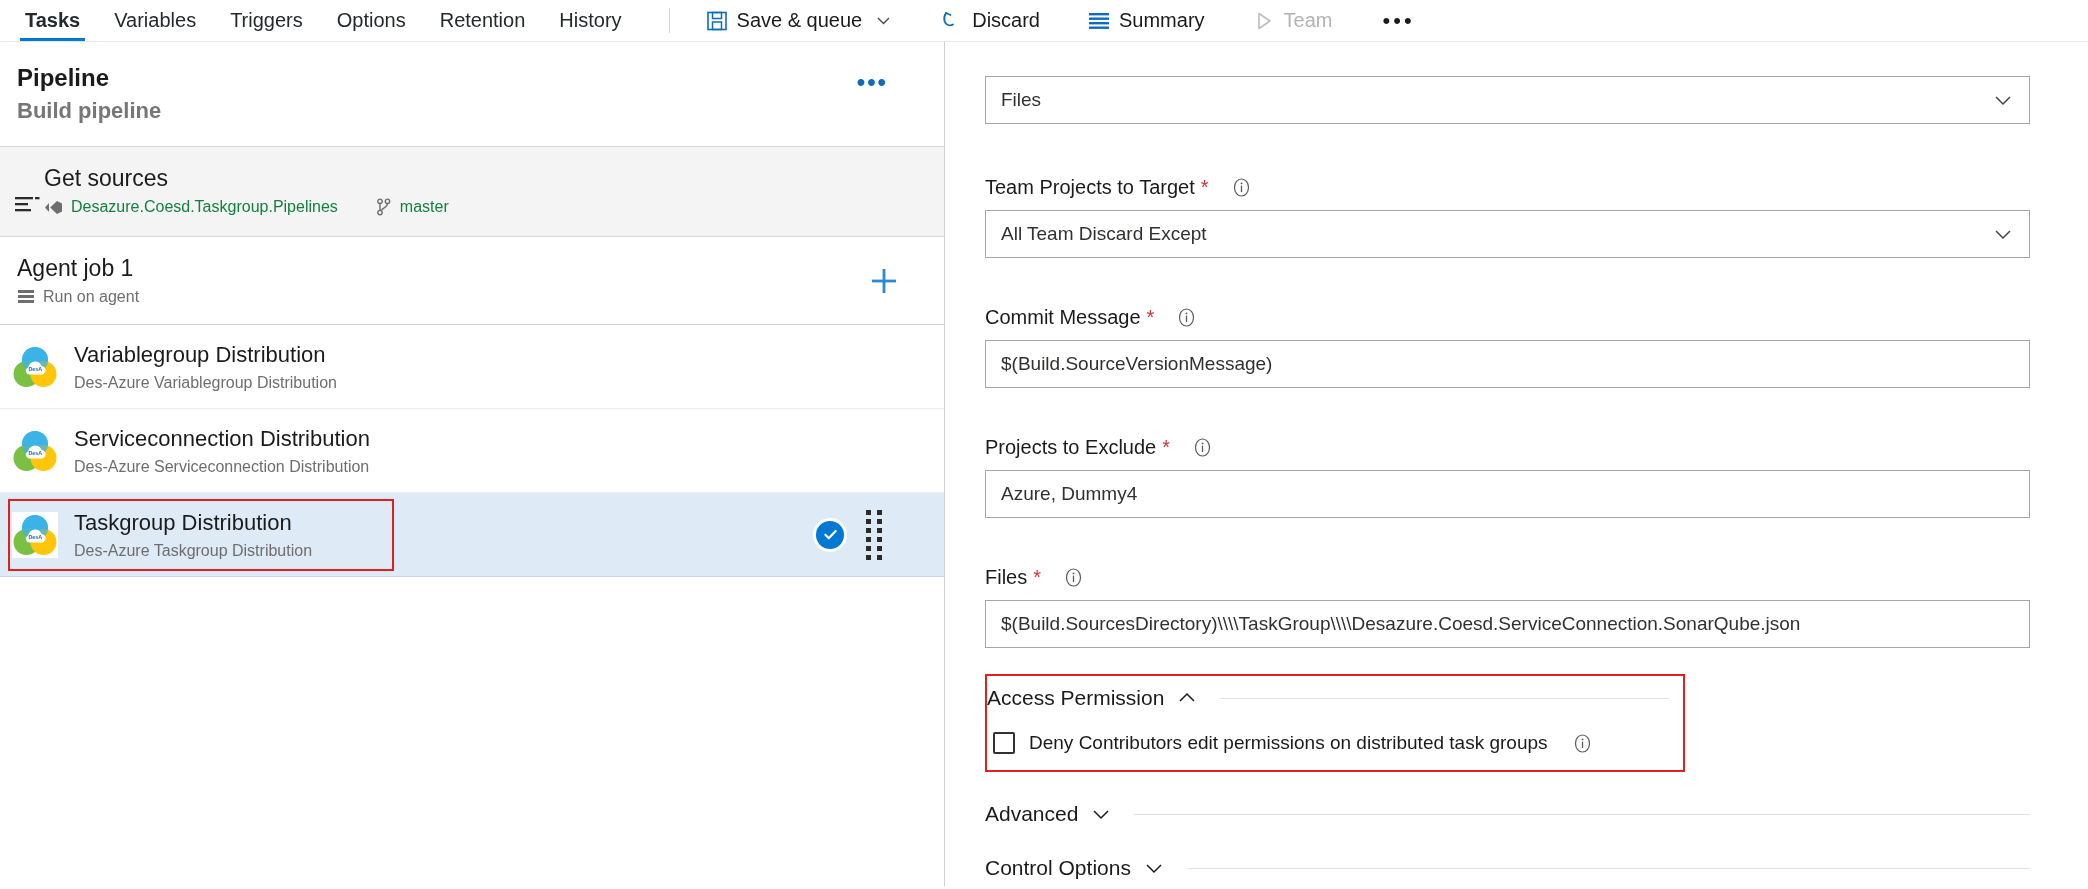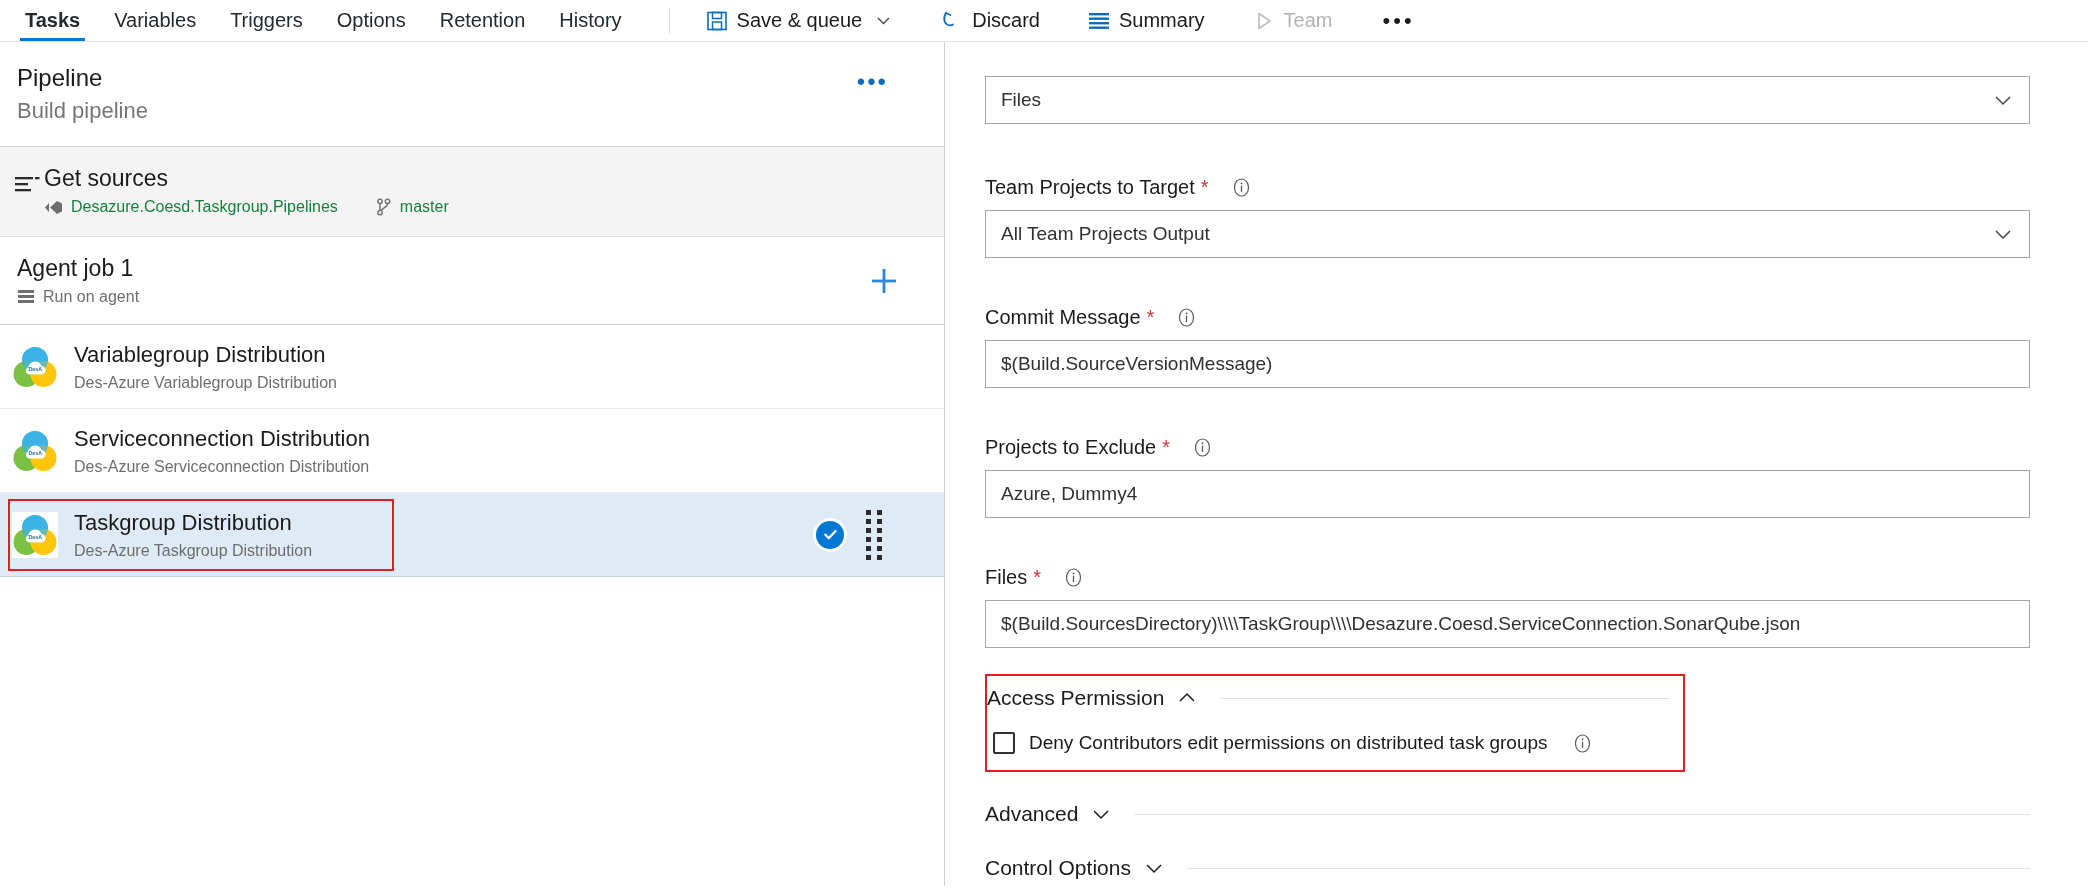--- a/index.html
+++ b/index.html
@@ -69,38 +69,39 @@
     flex-direction: column;
   }
 
   .pipeline-hdr {
     padding: 22px 0 22px 17px;
     display: flex;
     align-items: center;
     border-bottom: 1px solid #d8d8d8;
     position: relative;
     min-height: 82px;
+    font-weight: bold;
   }
   .pipeline-hdr .title { font-size: 24px; color: #1b1b1b; line-height: 1.15; }
   .pipeline-hdr .sub { font-size: 22px; color: #767676; margin-top: 6px; }
   .hdr-dots {
     position: absolute;
     right: 56px; top: 28px;
     color: #0f6cbd;
     font-size: 24px;
     letter-spacing: 2px;
     line-height: 1;
     cursor: pointer;
   }
 
   .getsources {
     background: #f4f4f4;
     padding: 18px 0 20px 10px;
     display: flex;
-    align-items: flex-start;
+    align-items: flex-end;
     border-bottom: 1px solid #d8d8d8;
     min-height: 82px;
   }
   .gs-icon { width: 34px; padding-top: 9px; flex: 0 0 34px; display:flex; justify-content:center;}
   .gs-body .gs-title { font-size: 23px; color: #1b1b1b; line-height: 1.15; }
   .gs-meta { display: flex; align-items: center; margin-top: 7px; gap: 8px; }
   .gs-meta .repo, .gs-meta .branch {
     display: flex; align-items: center; gap: 8px;
     font-size: 16px; color: #15803d;
   }
@@ -497,21 +498,21 @@
         <span class="req">*</span>
         <span class="info-ico">
           <svg width="21" height="21" viewBox="0 0 21 21">
             <ellipse cx="10.5" cy="10.5" rx="7" ry="8.5" fill="none" stroke="#5a5a5a" stroke-width="1.2"></ellipse>
             <circle cx="10.5" cy="6.4" r="0.95" fill="#5a5a5a"></circle>
             <rect x="9.85" y="8.6" width="1.3" height="6.4" fill="#5a5a5a"></rect>
           </svg>
         </span>
       </div>
       <div class="sel">
-        <span>All Team Projects Output</span>
+        <span>All Team Discard Except</span>
         <span>
           <svg width="22" height="22" viewBox="0 0 22 22">
               <path d="M4 8 L11 15 L18 8" fill="none" stroke="#444" stroke-width="1.5"></path>
             </svg>
         </span>
       </div>
     </div>
 
     <div class="spacer-sm"></div>
 

